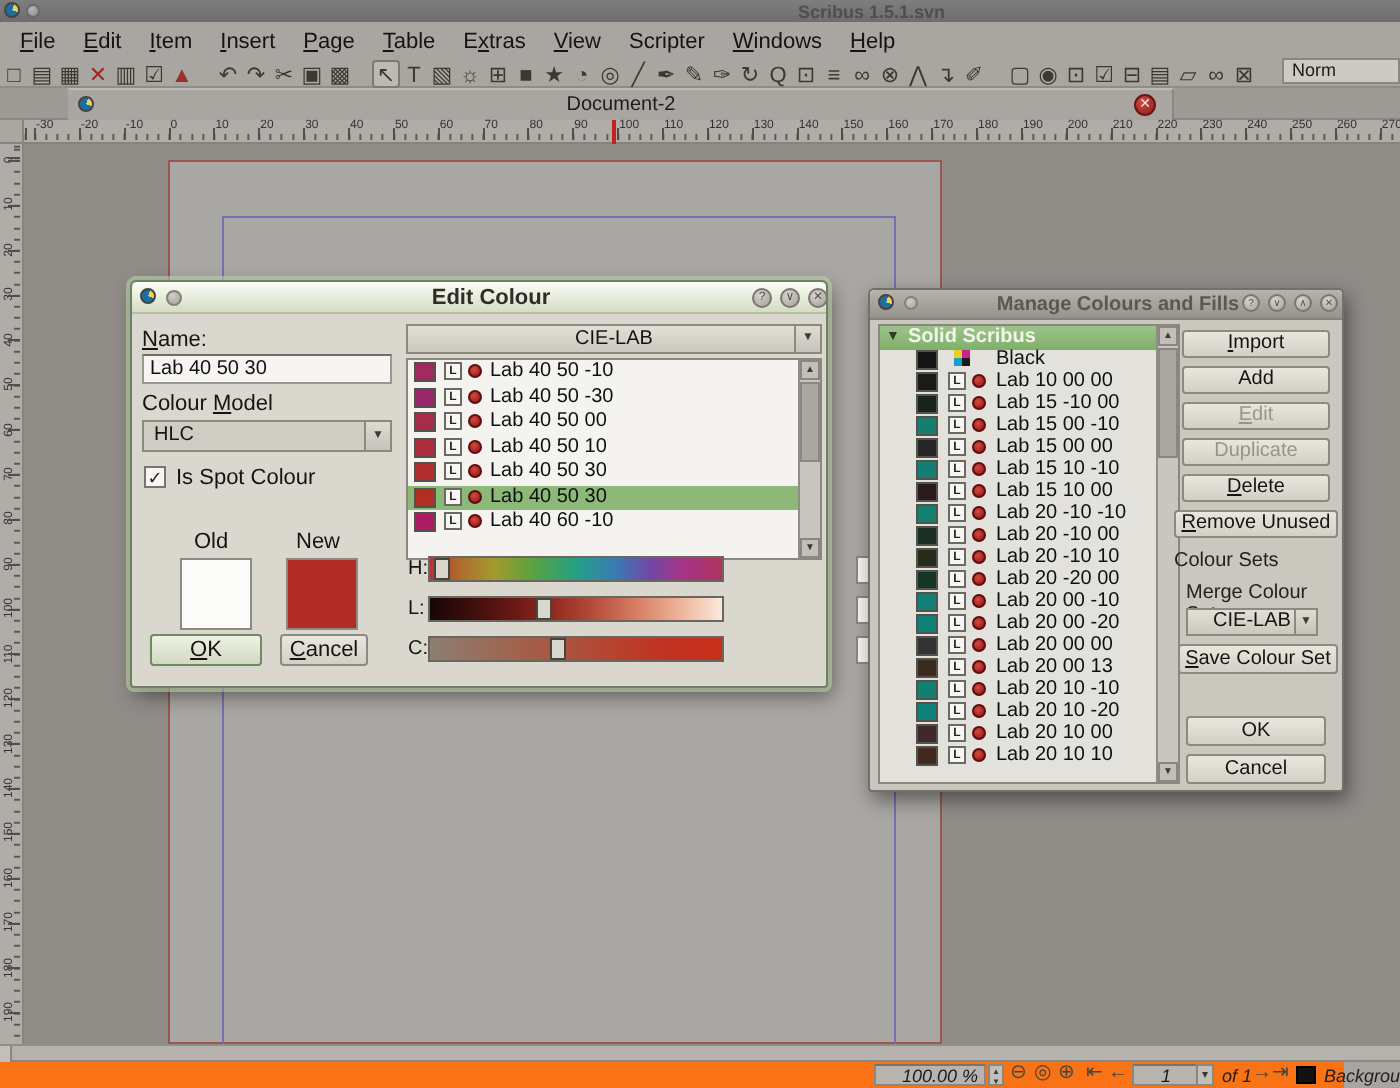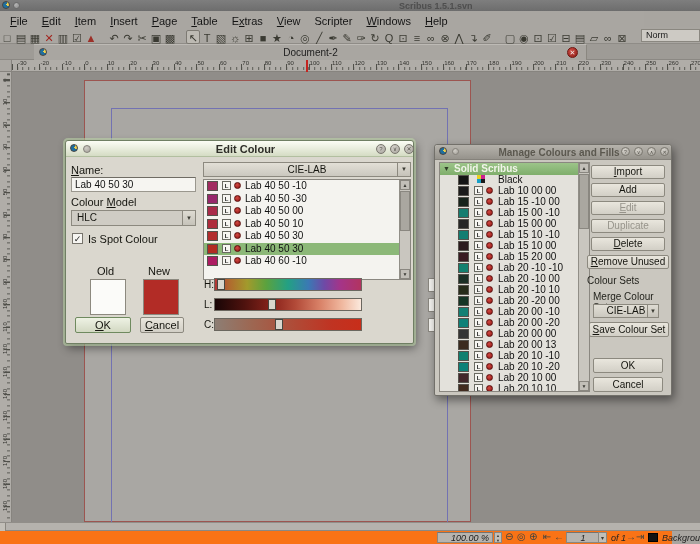--- a/index.html
+++ b/index.html
@@ -432,26 +432,20 @@
             <span class="spotdot"></span>
             <span class="clabel">Lab 15 10 -10</span>
           </div>
           <div class="mrow">
             <span class="swatch" style="background: rgb(44, 27, 30);"></span>
             <span class="licon">L</span>
             <span class="spotdot"></span>
             <span class="clabel">Lab 15 10 00</span>
           </div>
           <div class="mrow">
-            <span class="swatch" style="background: rgb(58, 27, 34);"></span>
-            <span class="licon">L</span>
-            <span class="spotdot"></span>
-            <span class="clabel">Lab 15 20 00</span>
-          </div>
-          <div class="mrow">
             <span class="swatch" style="background: rgb(20, 128, 111);"></span>
             <span class="licon">L</span>
             <span class="spotdot"></span>
             <span class="clabel">Lab 20 -10 -10</span>
           </div>
           <div class="mrow">
             <span class="swatch" style="background: rgb(28, 47, 37);"></span>
             <span class="licon">L</span>
             <span class="spotdot"></span>
             <span class="clabel">Lab 20 -10 00</span>

